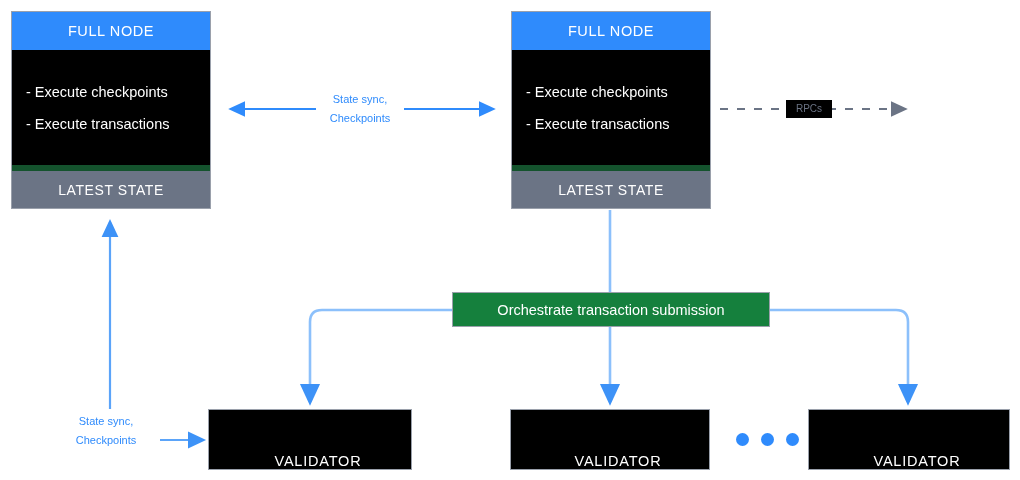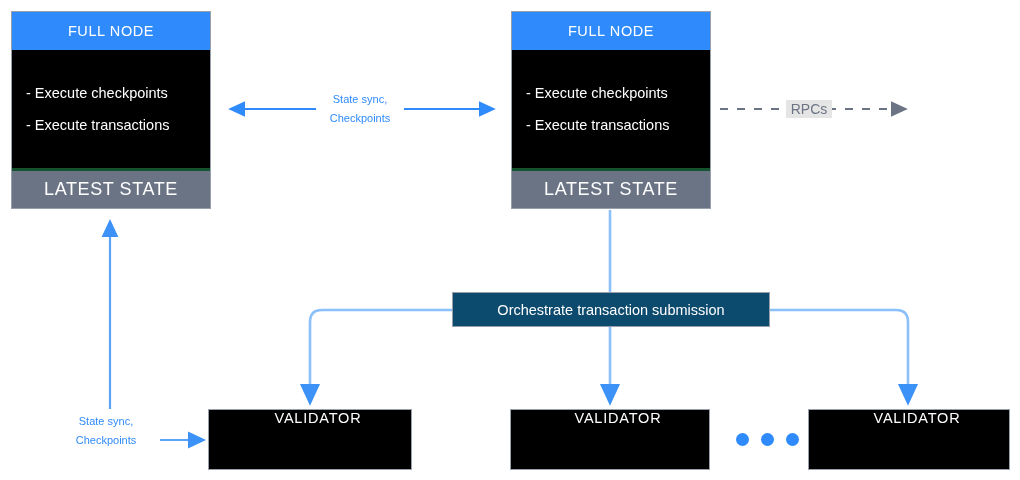--- a/index.html
+++ b/index.html
@@ -61,75 +61,75 @@
     padding: 14px 14px;
   }
   .node-body .bullet {
     font-size: 14.5px;
     color: #ffffff;
     white-space: nowrap;
   }
   .node-footer {
     background: #6b7485;
     color: #ffffff;
-    font-size: 18px;
+    font-size: 14px;
     letter-spacing: 0.6px;
     height: 37px;
     display: flex;
     align-items: center;
     justify-content: center;
     flex: 0 0 37px;
-    border-top: 3px solid #14532d;
+    border-top: 6px solid #14532d;
   }
 
   
   .orchestrator {
     position: absolute;
     box-sizing: border-box;
-    background: #0c4a6e;
+    background: #15803d;
     border: 1px solid #9aa0ab;
     color: #ffffff;
     font-size: 14.5px;
     display: flex;
     align-items: center;
     justify-content: center;
   }
 
   
   .validator {
     position: absolute;
     box-sizing: border-box;
     background: #000000;
     border: 1px solid #9aa0ab;
     color: #ffffff;
     font-size: 14.5px;
     letter-spacing: 0.8px;
     display: flex;
-    align-items: flex-start;
+    align-items: flex-end;
     justify-content: center;
     padding-left: 16px;
   }
 
   
   .label-blue {
     position: absolute;
     color: #2f8bfc;
     font-size: 11px;
     line-height: 19px;
     text-align: center;
     white-space: pre-line;
   }
   .label-gray {
     position: absolute;
     color: #6b7485;
-    font-size: 14px;
+    font-size: 10px;
     line-height: 18px;
     text-align: center;
     white-space: nowrap;
-    background: #e5e5e5;
+    background: #000000;
     padding: 0 2px;
   }
 
   
   .dots {
     position: absolute;
     display: flex;
     gap: 12px;
     align-items: center;
   }

